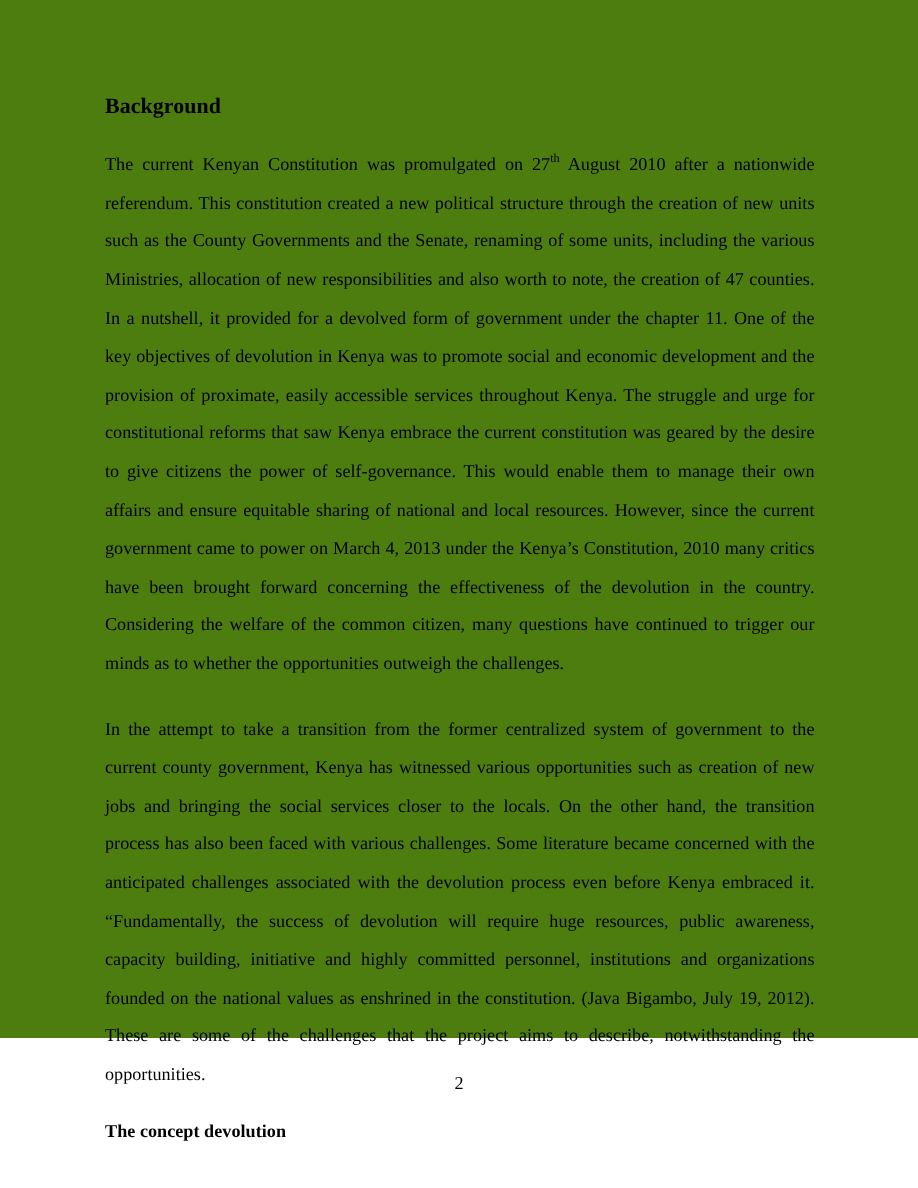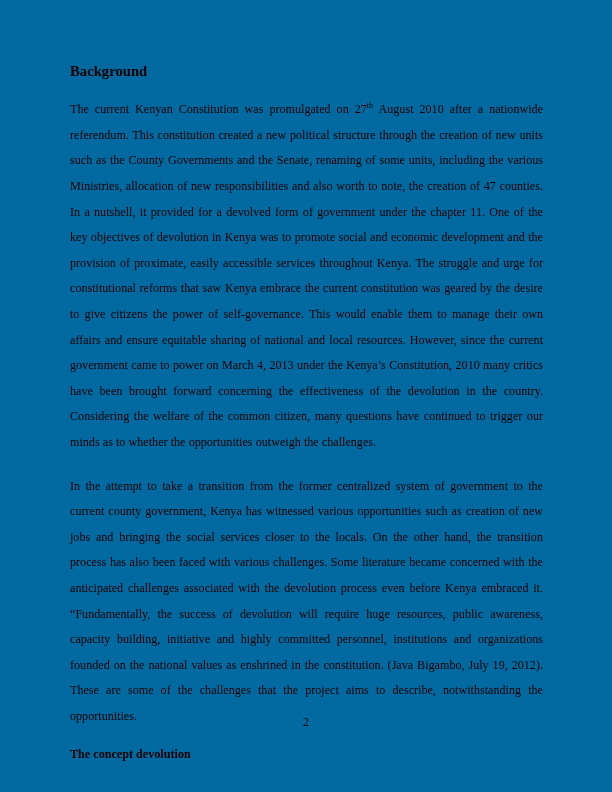--- a/index.html
+++ b/index.html
@@ -15,22 +15,22 @@
     color: #000000;
     overflow: hidden;
     position: relative;
   }
 
   .page {
     position: absolute;
     top: 0;
     left: 0;
     width: 612px;
-    height: 792px;
-    background: #0369a1;
+    height: 692px;
+    background: #4d7c0f;
     box-sizing: border-box;
   }
 
   .content {
     position: absolute;
     left: 70px;
     top: 62px;
     width: 473px;
   }
 

